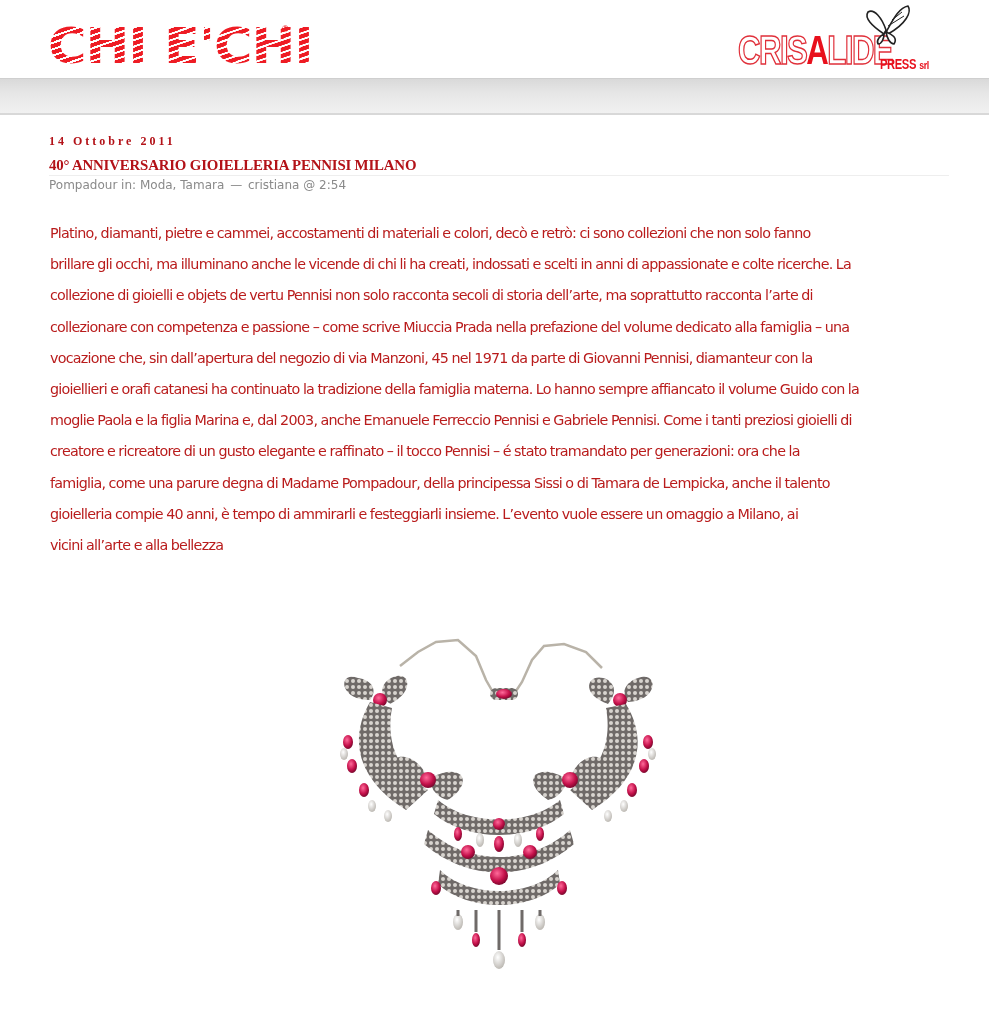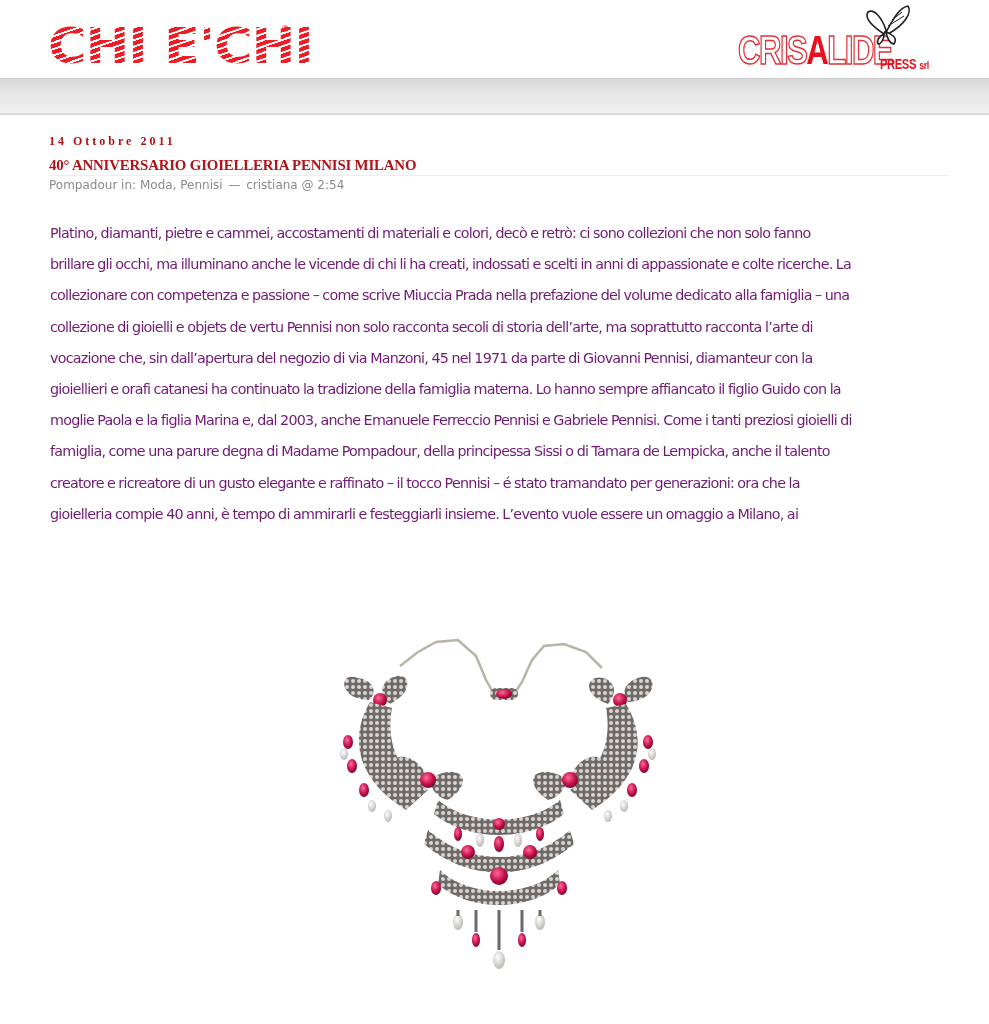--- a/index.html
+++ b/index.html
@@ -71,21 +71,21 @@
       position: absolute; left: 49px; top: 178px;
       font-family: "DejaVu Sans", sans-serif; font-size: 12px;
       color: #8a8a8a; white-space: nowrap;
     }
     .post-archived .sep { margin: 0 2px; }
 
     
     .post-body {
       position: absolute; left: 50px; top: 218px; width: 920px;
       font-family: "DejaVu Sans", sans-serif; font-size: 14.3px;
-      line-height: 31.2px; color: #701a75; letter-spacing: -0.75px;
+      line-height: 31.2px; color: #b91c1c; letter-spacing: -0.75px;
       word-spacing: -0.5px;
     }
     .post-body .line { display: block; white-space: nowrap; }
 
     
     .necklace {
       position: absolute; left: 308px; top: 630px; width: 380px; height: 360px;
     }
   </style>
 </head>
@@ -115,37 +115,38 @@
 </div>
 
 <div class="band"></div>
 
 <div class="post-date">14 Ottobre 2011</div>
 <div class="post-title">40° ANNIVERSARIO GIOIELLERIA PENNISI MILANO</div>
 <div class="title-rule"></div>
 <div class="post-archived">
   <span>Pompadour in:</span>
   <span>Moda</span><span>,</span>
-  <span>Pennisi</span>
+  <span>Tamara</span>
   <span class="sep">—</span>
   <span>cristiana</span>
   <span>@ 2:54</span>
 </div>
 
 <div class="post-body">
   <span class="line">Platino, diamanti, pietre e cammei, accostamenti di materiali e colori, decò e retrò: ci sono collezioni che non solo fanno</span>
   <span class="line">brillare gli occhi, ma illuminano anche le vicende di chi li ha creati, indossati e scelti in anni di appassionate e colte ricerche. La</span>
+  <span class="line">collezione di gioielli e objets de vertu Pennisi non solo racconta secoli di storia dell’arte, ma soprattutto racconta l’arte di</span>
   <span class="line">collezionare con competenza e passione – come scrive Miuccia Prada nella prefazione del volume dedicato alla famiglia – una</span>
-  <span class="line">collezione di gioielli e objets de vertu Pennisi non solo racconta secoli di storia dell’arte, ma soprattutto racconta l’arte di</span>
   <span class="line">vocazione che, sin dall’apertura del negozio di via Manzoni, 45 nel 1971 da parte di Giovanni Pennisi, diamanteur con la</span>
-  <span class="line">gioiellieri e orafi catanesi ha continuato la tradizione della famiglia materna. Lo hanno sempre affiancato il figlio Guido con la</span>
+  <span class="line">gioiellieri e orafi catanesi ha continuato la tradizione della famiglia materna. Lo hanno sempre affiancato il volume Guido con la</span>
   <span class="line">moglie Paola e la figlia Marina e, dal 2003, anche Emanuele Ferreccio Pennisi e Gabriele Pennisi. Come i tanti preziosi gioielli di</span>
+  <span class="line">creatore e ricreatore di un gusto elegante e raffinato – il tocco Pennisi – é stato tramandato per generazioni: ora che la</span>
   <span class="line">famiglia, come una parure degna di Madame Pompadour, della principessa Sissi o di Tamara de Lempicka, anche il talento</span>
-  <span class="line">creatore e ricreatore di un gusto elegante e raffinato – il tocco Pennisi – é stato tramandato per generazioni: ora che la</span>
   <span class="line">gioielleria compie 40 anni, è tempo di ammirarli e festeggiarli insieme. L’evento vuole essere un omaggio a Milano, ai</span>
+  <span class="line">vicini all’arte e alla bellezza</span>
 </div>
 
 <svg class="necklace" viewBox="0 0 380 360" aria-label="Collana Pennisi con diamanti e rubini">
   <defs>
     <pattern id="pave" width="6" height="6" patternUnits="userSpaceOnUse">
       <rect width="6" height="6" fill="#6f6a68"></rect>
       <circle cx="3" cy="3" r="2" fill="#d8d4cf"></circle>
     </pattern>
     <radialGradient id="ruby" cx="40%" cy="35%" r="70%">
       <stop offset="0%" stop-color="#ff6a9a"></stop>

